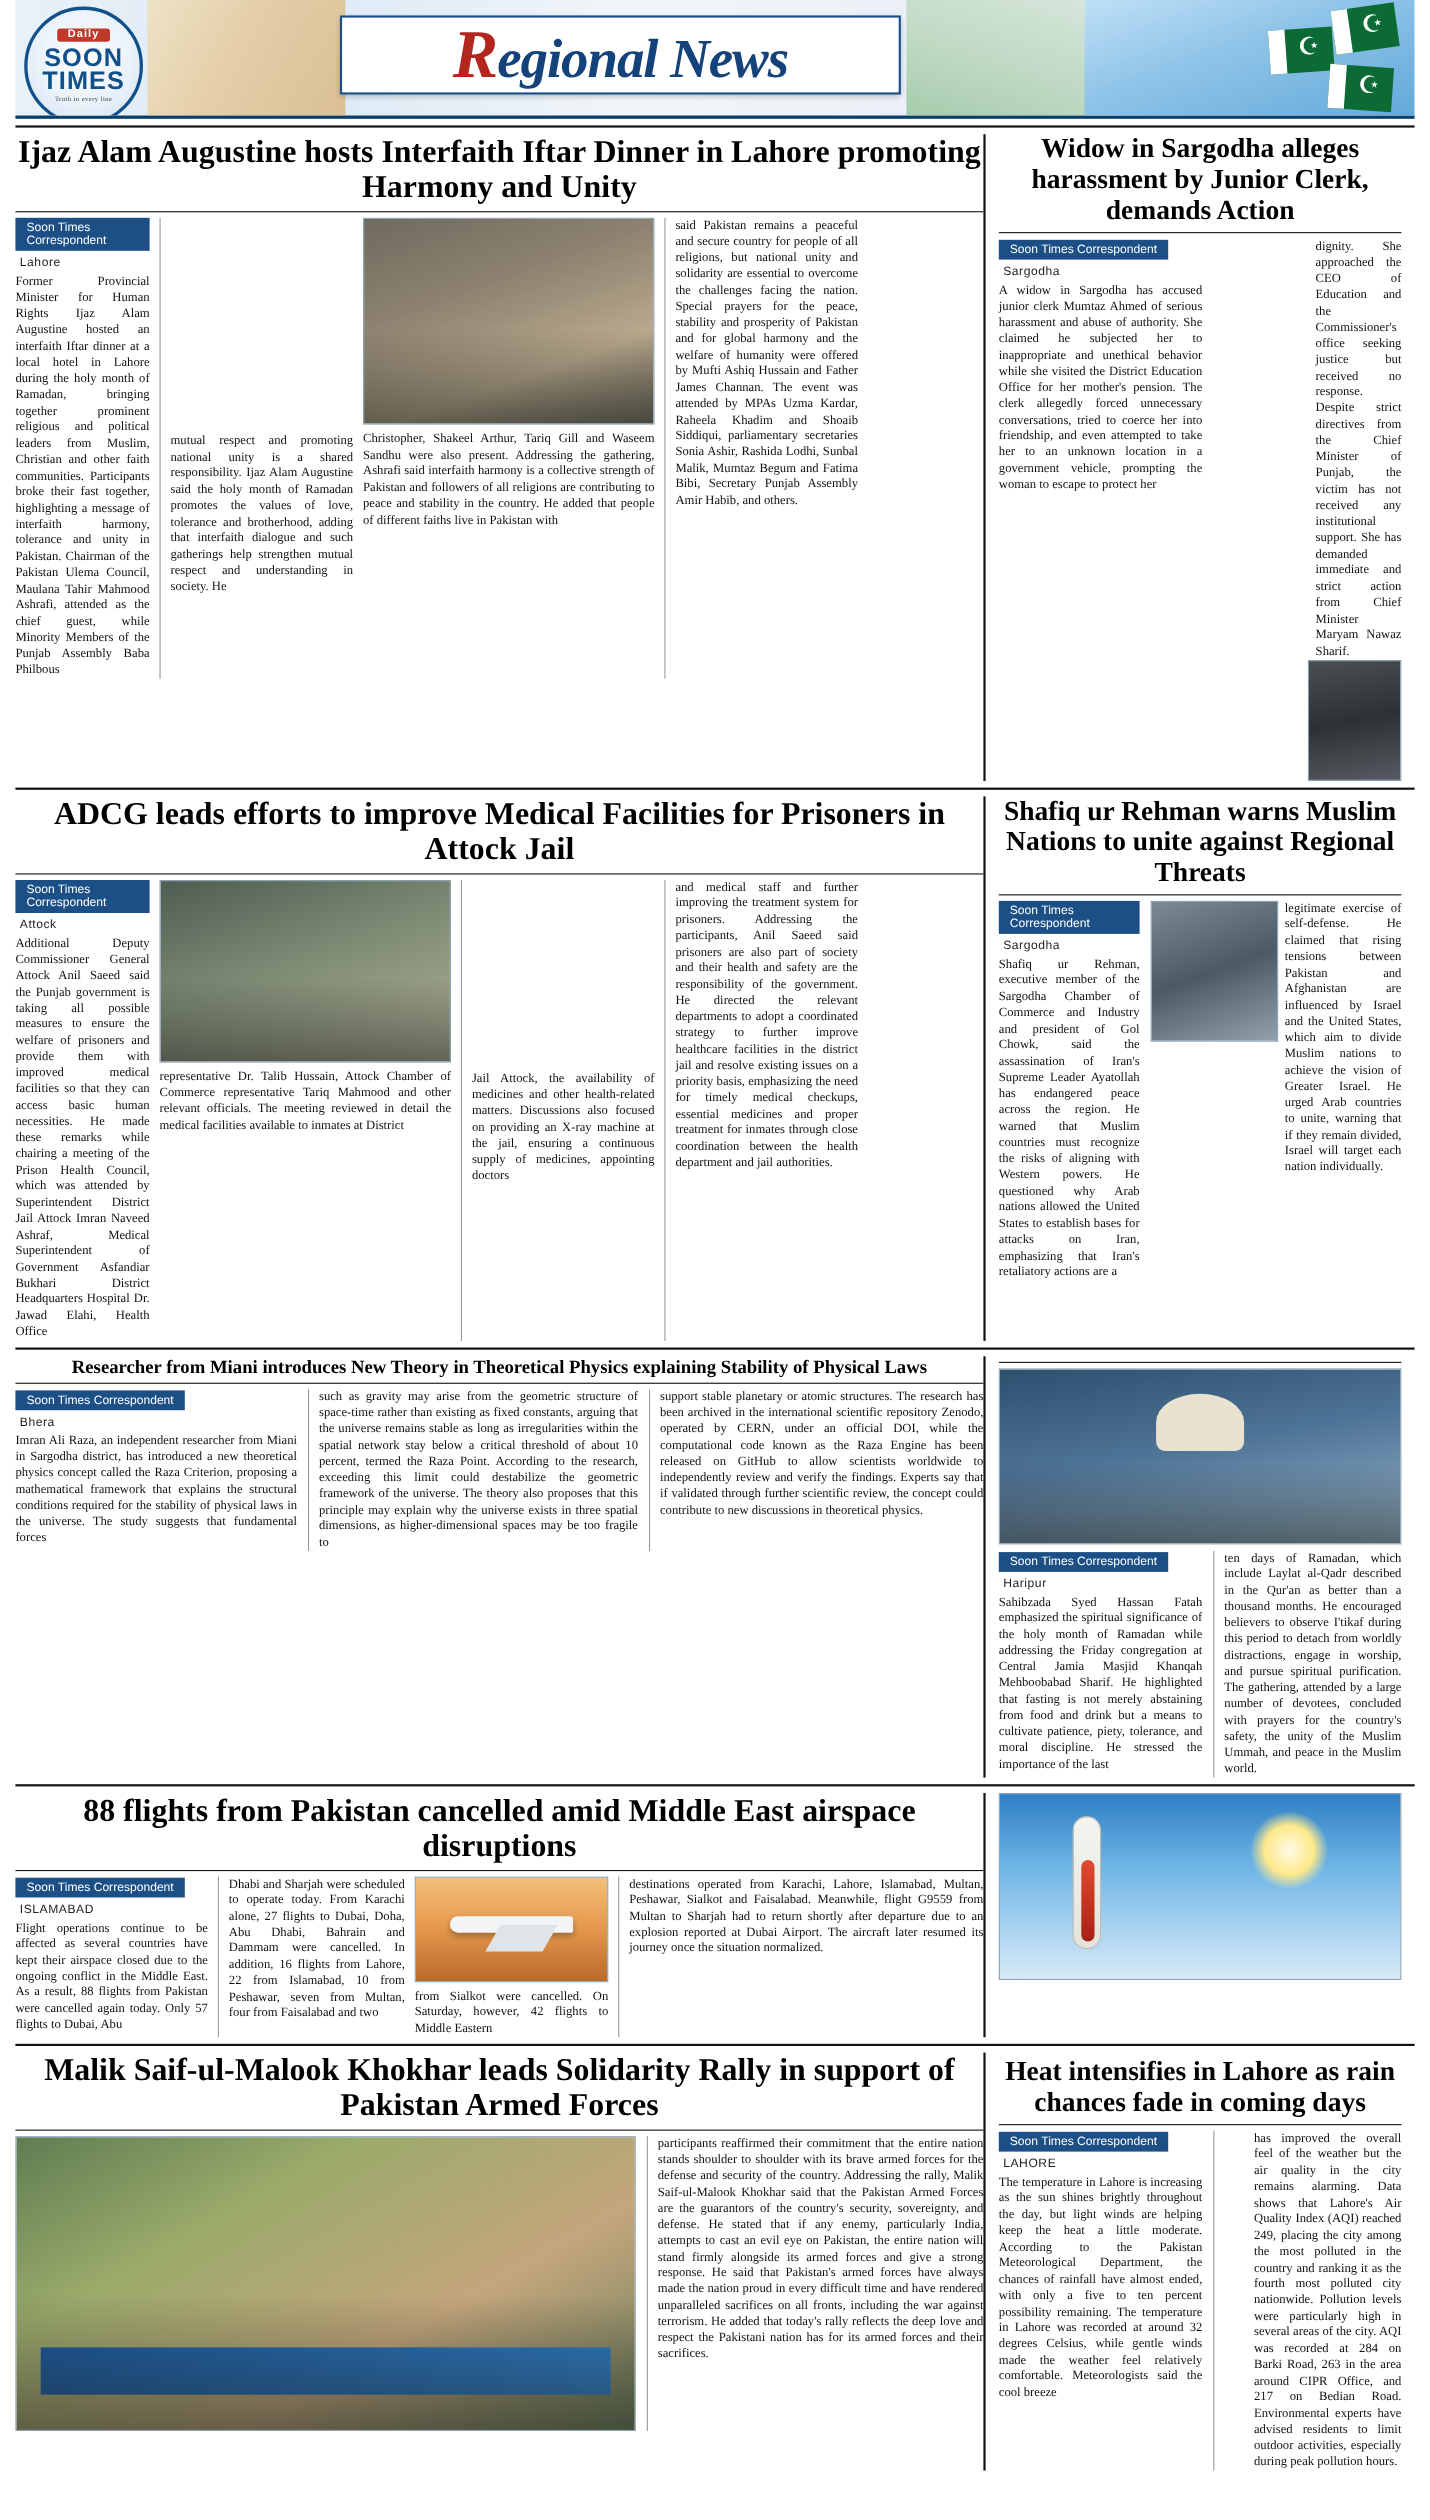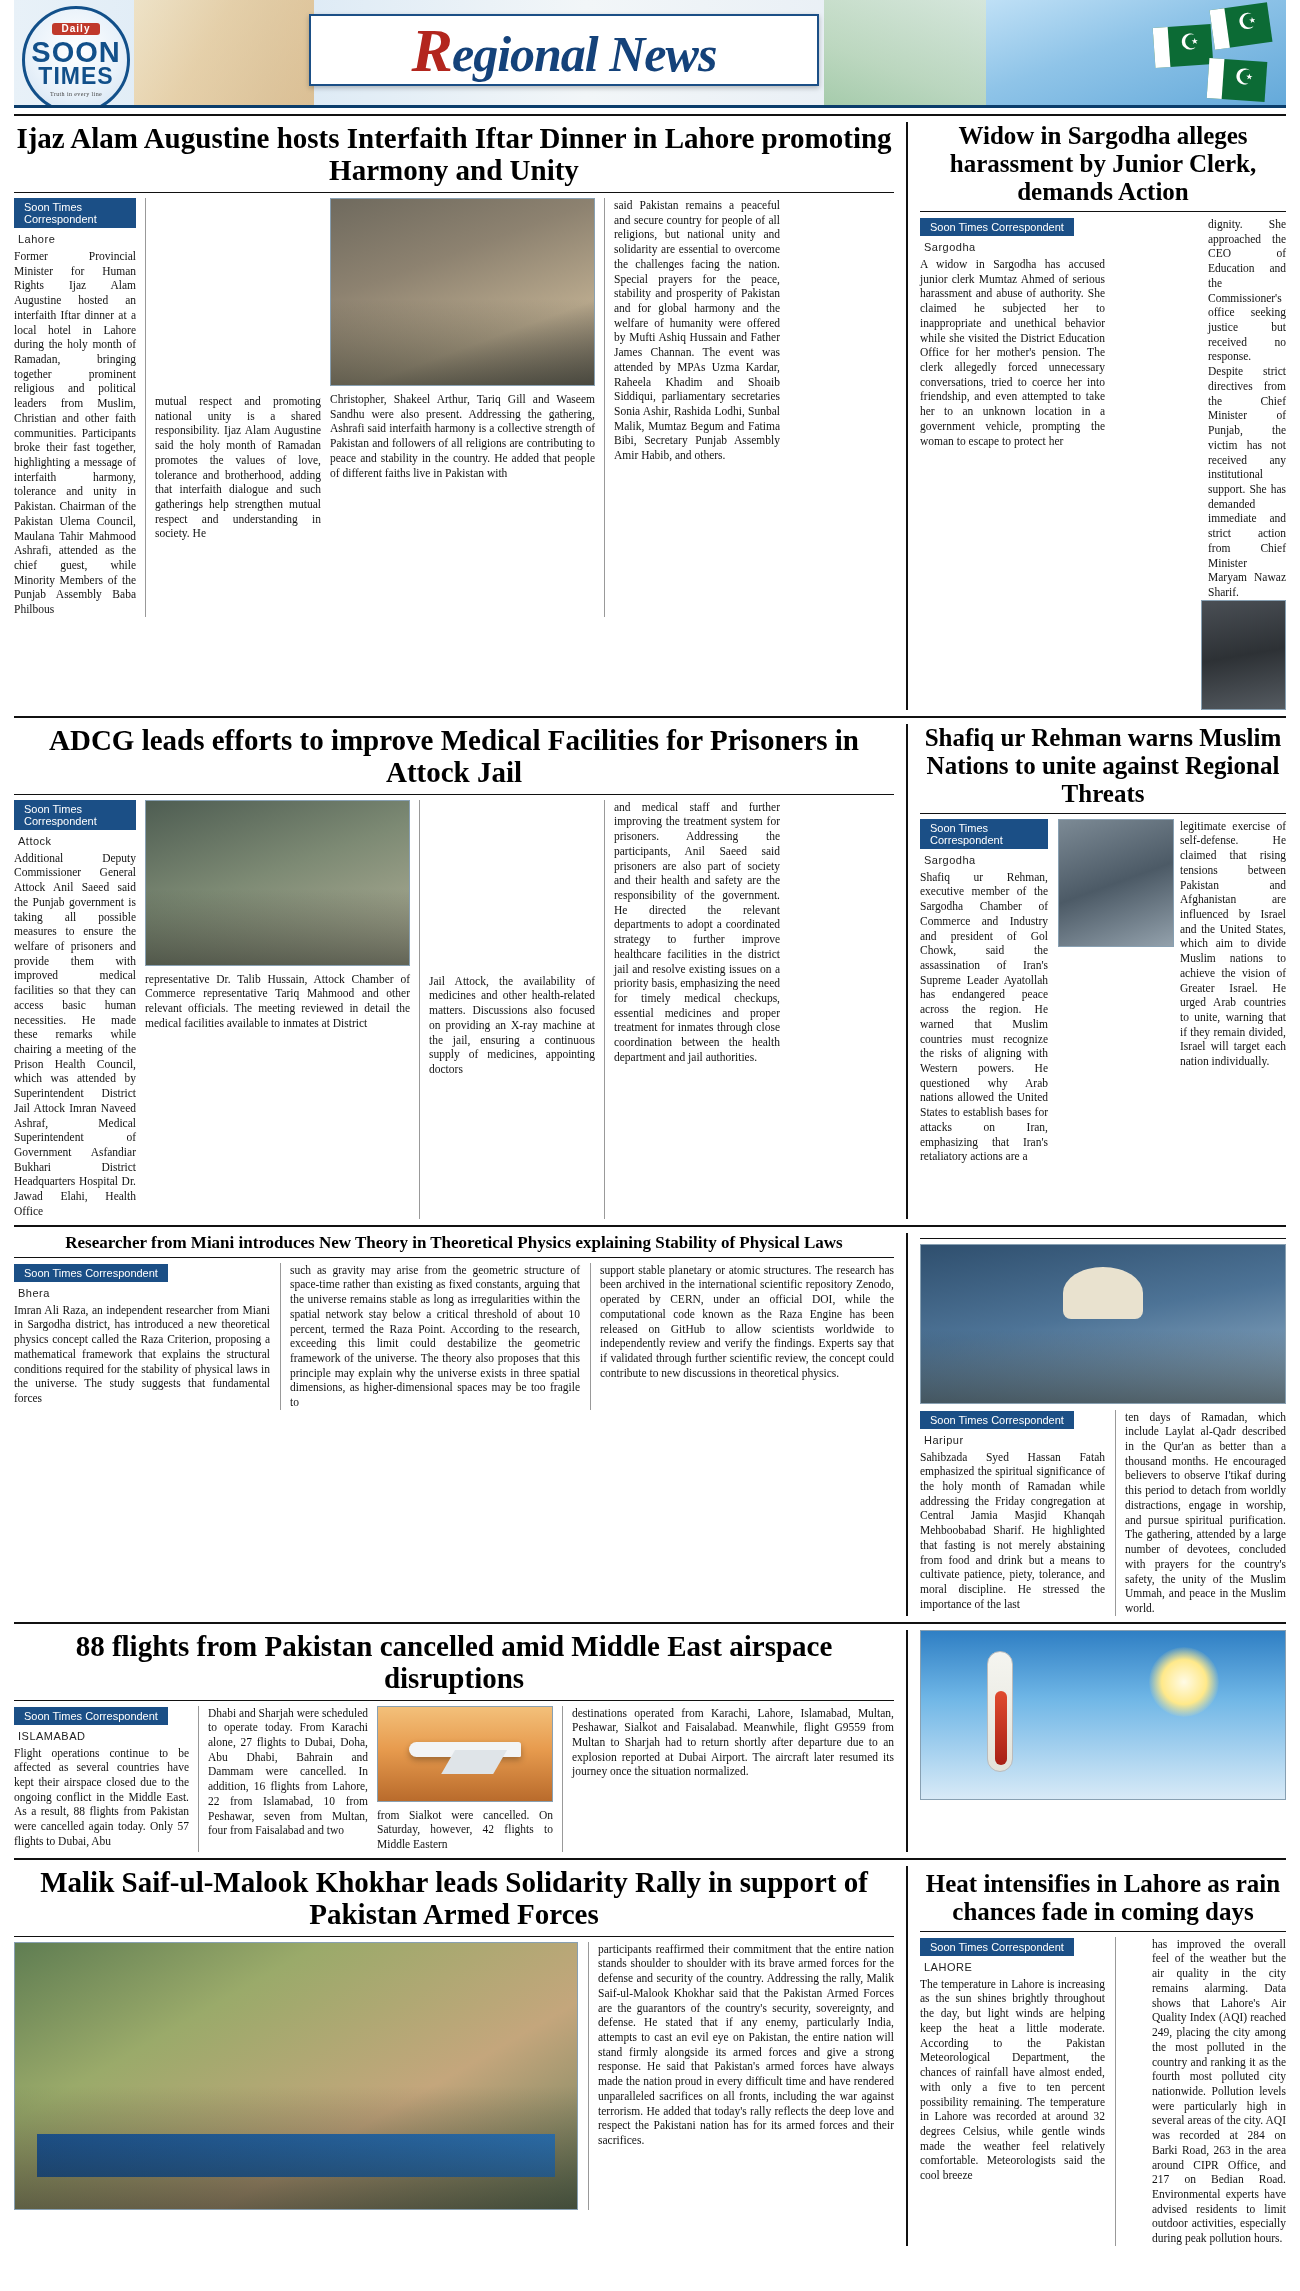--- a/index.html
+++ b/index.html
@@ -28,21 +28,21 @@
     display:flex; flex-direction:column; align-items:center; justify-content:center;
     text-align:center; line-height:1;
   }
   .mast-logo .daily {
     font-family:"Liberation Sans", sans-serif;
     font-size:10px; font-weight:bold; color:#fff;
     background:#c0392b; padding:1px 10px; border-radius:3px; letter-spacing:1px;
   }
   .mast-logo .soon {
     font-family:"Liberation Sans", sans-serif;
-    font-size:29px; font-weight:bold; color:#12508a; margin-top:3px; letter-spacing:1px;
+    font-size:23px; font-weight:bold; color:#12508a; margin-top:3px; letter-spacing:1px;
   }
   .mast-logo .times {
     font-family:"Liberation Sans", sans-serif;
     font-size:23px; font-weight:bold; color:#12508a; letter-spacing:1px; margin-top:-2px;
   }
   .mast-logo .sub {
     font-size:6px; color:#444; margin-top:3px; letter-spacing:.4px;
   }
   .mast-title-wrap {
     position:absolute; left:295px; top:14px; width:510px; height:72px;
@@ -159,21 +159,21 @@
     position:absolute; left:0; bottom:0; width:100%; height:46%;
     background:linear-gradient(180deg, rgba(0,0,0,0) 0%, rgba(30,35,30,.55) 100%);
   }
   .dome {
     position:absolute; left:50%; top:14%; width:80px; height:52px;
     transform:translateX(-50%);
     background:#e9e2cf; border-radius:50% 50% 8px 8px;
   }
 
   
-  .two-col { display:flex; gap:12px; }
+  .two-col { display:flex; }
   .col-left { width:880px; }
   .col-right { width:380px; border-left:2px solid #111; padding-left:12px; }
 
   .cols3 { display:flex; gap:10px; }
   .cols2 { display:flex; gap:10px; }
   .c { flex:1; }
 
   .vdiv { border-left:1px solid #999; padding-left:9px; }
 </style>
 </head>

